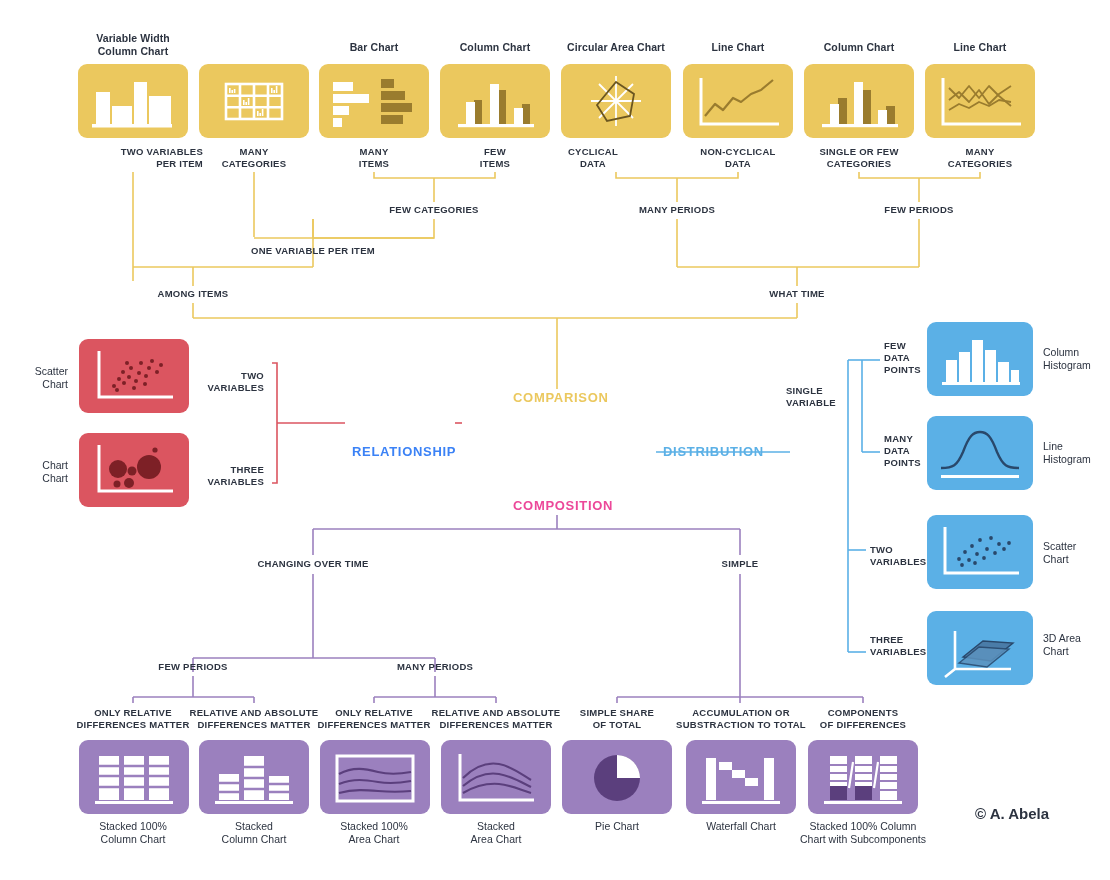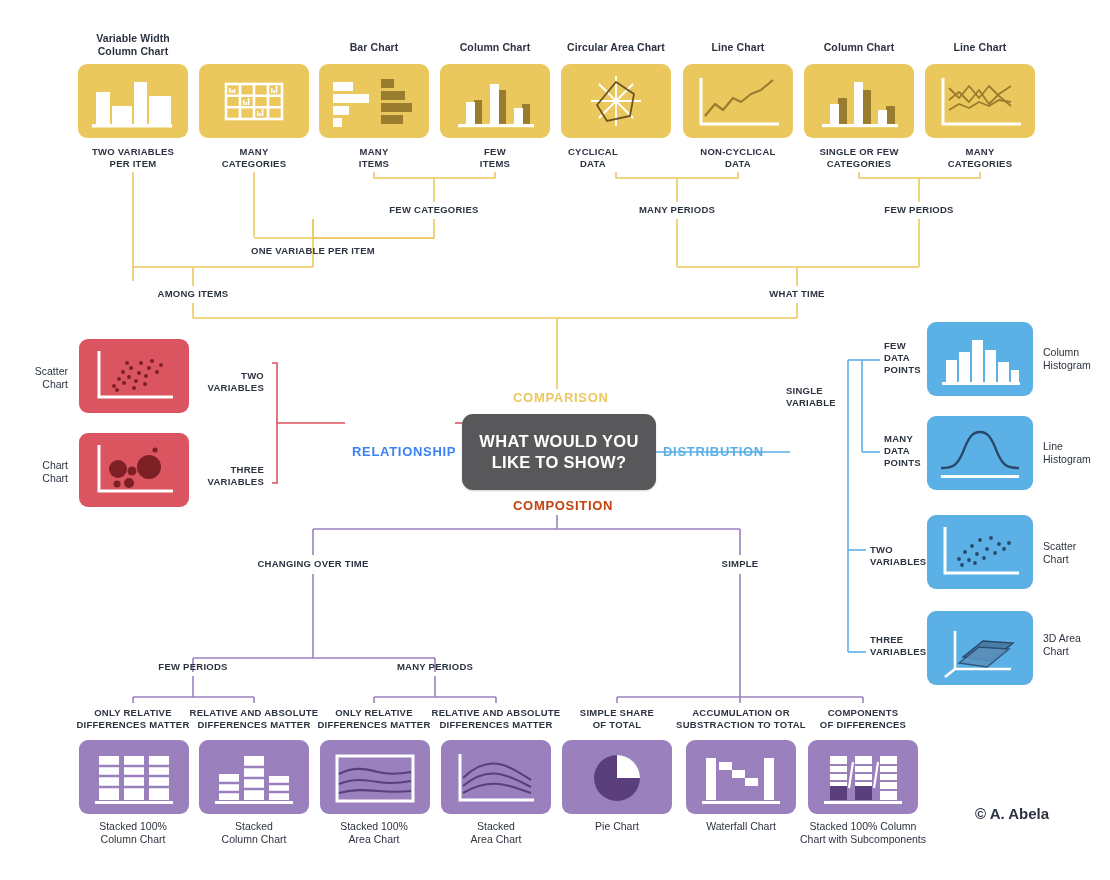--- a/index.html
+++ b/index.html
@@ -62,21 +62,21 @@
   .branch {                 
     position: absolute;
     font-size: 13px;
     font-weight: bold;
     letter-spacing: .7px;
     white-space: nowrap;
   }
   .branch.comparison   { color: #EBC85E; }
   .branch.relationship { color: #3b82f6; }
   .branch.distribution { color: #5BB0E6; }
-  .branch.composition  { color: #c2410c; }
+  .branch.composition  { color: #ec4899; }
 
   
   #hub {
     position: absolute;
     left: 462px; top: 414px;
     width: 194px; height: 76px;
     background: #58585A;
     border-radius: 11px;
     display: flex; align-items: center; justify-content: center;
     box-shadow: 0 1px 2px rgba(0,0,0,.18);
@@ -183,23 +183,20 @@
         <path d="M254 697 V703"></path>
 
         <path d="M435 676 V697"></path>
         <path d="M374 697 H496"></path>
         <path d="M374 697 V703"></path>
         <path d="M496 697 V703"></path>
       </g>
     </g>
   </svg>
 
-  <div id="hub">
-    <span><span>WHAT WOULD YOU</span><br><span>LIKE TO SHOW?</span></span>
-  </div>
 
   <div class="branch comparison" style="left:513px; top:390px;">COMPARISON</div>
   <div class="branch relationship" style="left:352px; top:444px;">RELATIONSHIP</div>
   <div class="branch distribution" style="left:663px; top:444px;">DISTRIBUTION</div>
   <div class="branch composition" style="left:513px; top:498px;">COMPOSITION</div>
 
   <div class="cap-top" style="left:63px; top:32px; width:140px;">
     <span>Variable Width</span><br>
     <span>Column Chart</span>
   </div>
@@ -207,21 +204,21 @@
     <svg viewBox="0 0 110 74">
       <g fill="#ffffff">
         <rect x="18" y="28" width="14" height="32"></rect>
         <rect x="34" y="42" width="20" height="18"></rect>
         <rect x="56" y="18" width="13" height="42"></rect>
         <rect x="71" y="32" width="22" height="28"></rect>
         <rect x="14" y="60" width="80" height="3.5"></rect>
       </g>
     </svg>
   </div>
-  <div class="cond" style="left:63px; top:146px; width:140px;">
+  <div class="cond" style="left:63px; top:146px; width:140px;text-align:right;">
     <span>TWO VARIABLES</span><br>
     <span>PER ITEM</span>
   </div>
 
   <div class="cap-top" style="left:184px; top:32px; width:140px;margin-top:46px;">
     <span>Table or Table with</span><br>
     <span>Embedded Charts</span>
   </div>
   <div class="thumb" style="left:199px; top:64px; width:110px; height:74px; background:#EBC85E;">
     <svg viewBox="0 0 110 74">

